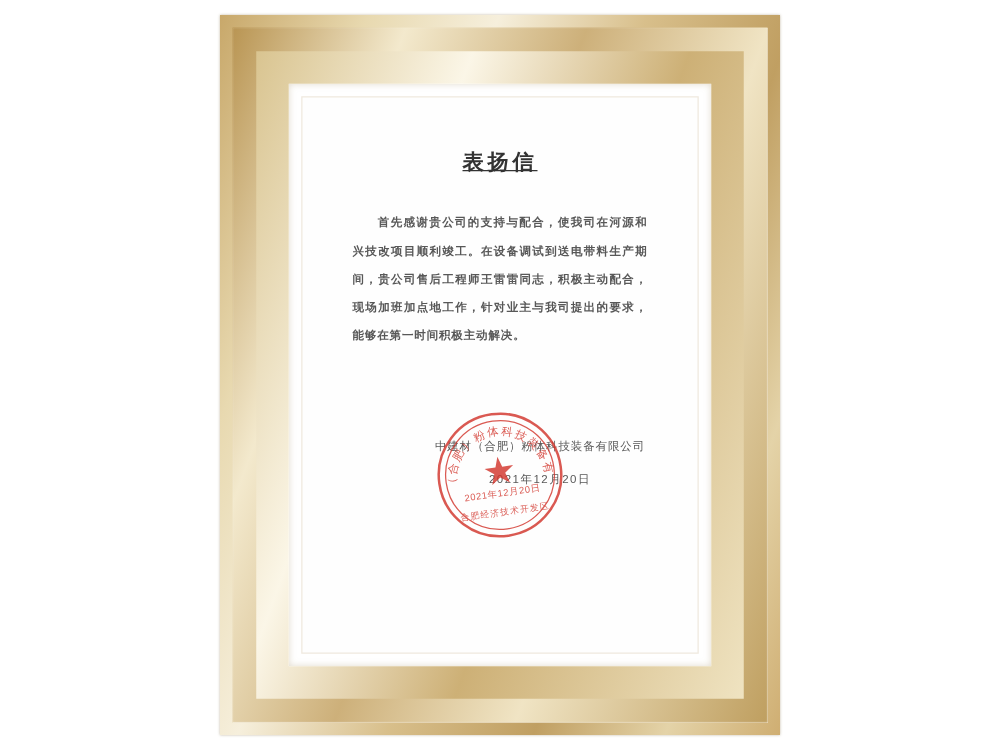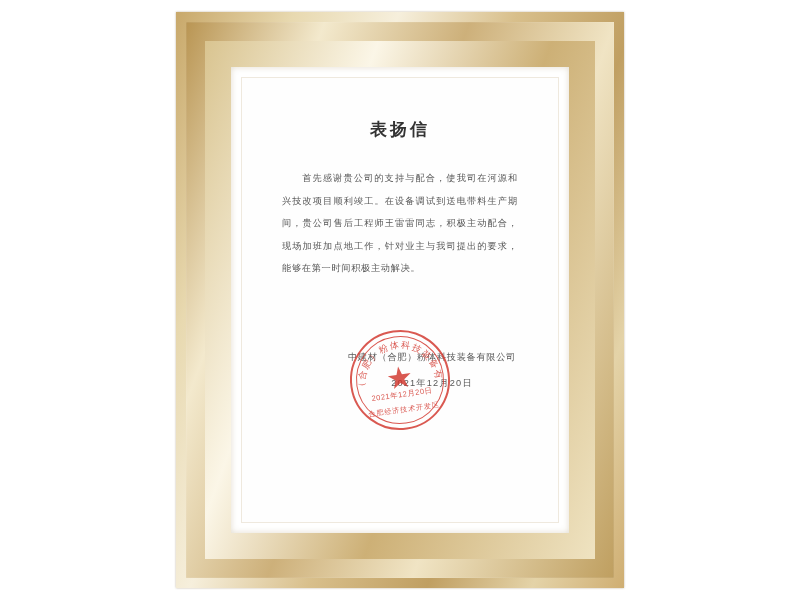--- a/index.html
+++ b/index.html
@@ -78,37 +78,39 @@
     box-sizing: border-box;
     color: #4a4a4a;
   }
   .doc-title {
     text-align: center;
     font-size: 17px;
     font-weight: bold;
     letter-spacing: 3px;
     color: #333333;
     margin: 6px 0 26px 0;
+    text-decoration: underline;
   }
   .salutation {
     font-size: 9.5px;
     color: #555555;
     margin: 0 0 6px 10px;
     letter-spacing: 0.6px;
   }
   .salutation .sal-label {
     margin-right: 8px;
   }
   .body-para {
     font-size: 9.2px;
     line-height: 2.45;
     color: #585858;
     letter-spacing: 0.7px;
     text-align: justify;
     margin: 3px 2px 4px 2px;
+    font-weight: bold;
   }
   .body-para.indent {
     text-indent: 2.2em;
   }
 
   
   .sign-block {
     position: absolute;
     right: 42px;
     bottom: 128px;

